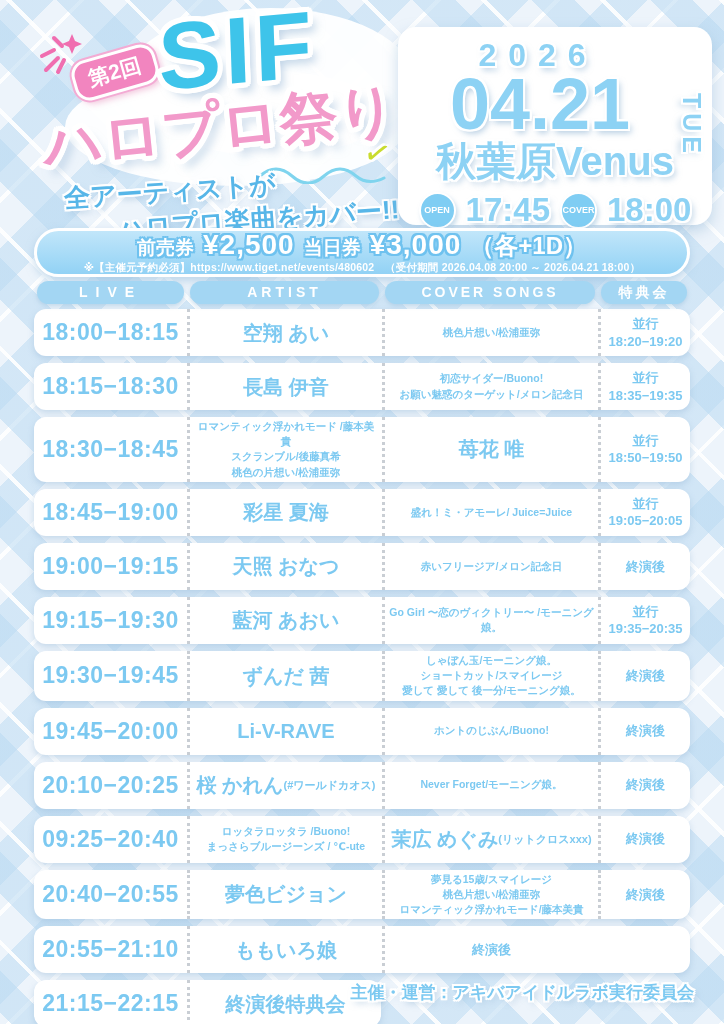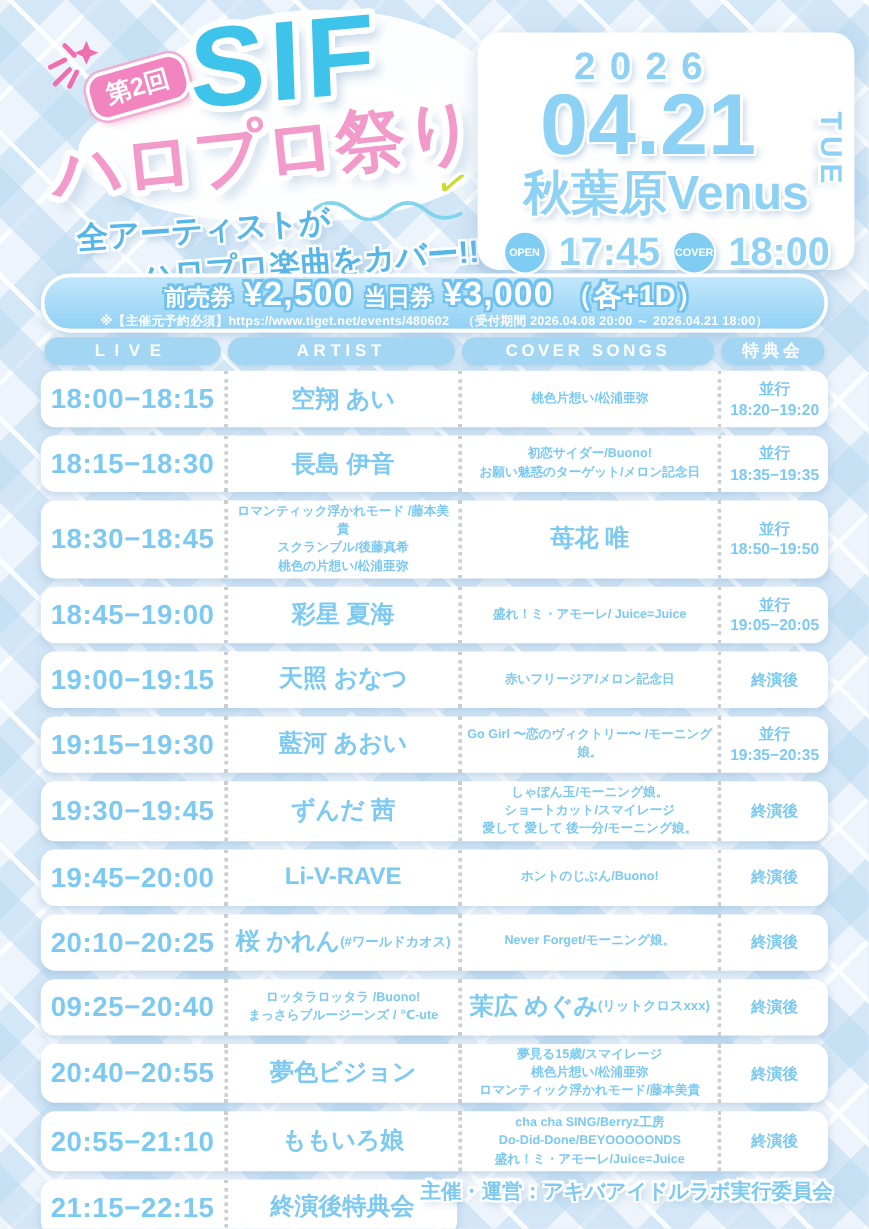--- a/index.html
+++ b/index.html
@@ -370,25 +370,20 @@
           <div></div>
         </div>
     </div>
 
     <div class="t-row">
       <div class="cell c-live">20:55−21:10</div>
       <div class="cell c-artist">
           <span>ももいろ娘</span>
           <span class="artist-note"></span>
         </div>
-      <div class="cell c-songs">
-          <div class="song">cha cha SING/Berryz工房</div>
-          <div class="song">Do-Did-Done/BEYOOOOONDS</div>
-          <div class="song">盛れ！ミ・アモーレ/Juice=Juice</div>
-        </div>
       <div class="cell c-tok">
           <div>終演後</div>
           <div></div>
         </div>
     </div>
 
     <div class="t-row short">
       <div class="cell c-live">21:15−22:15</div>
       <div class="cell c-artist">
           <span>終演後特典会</span>

